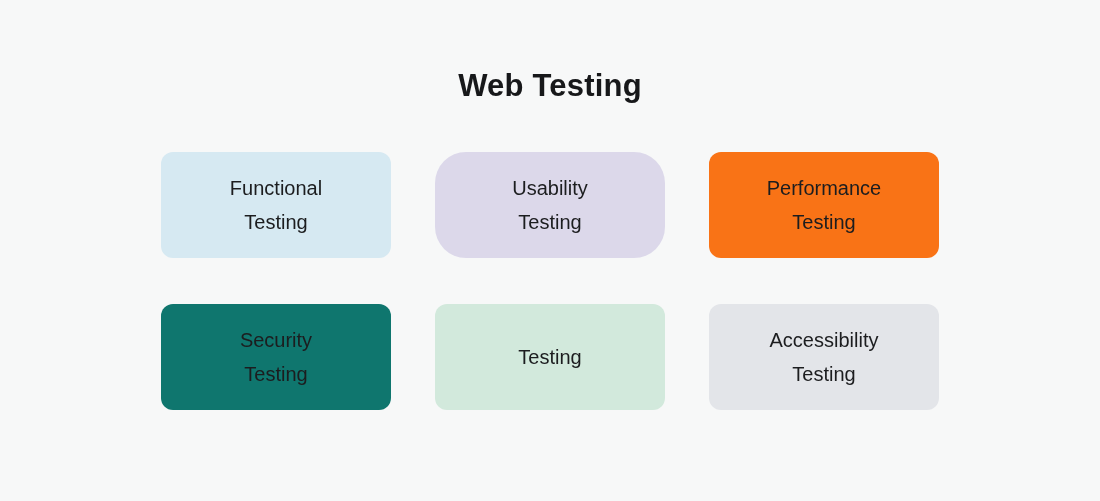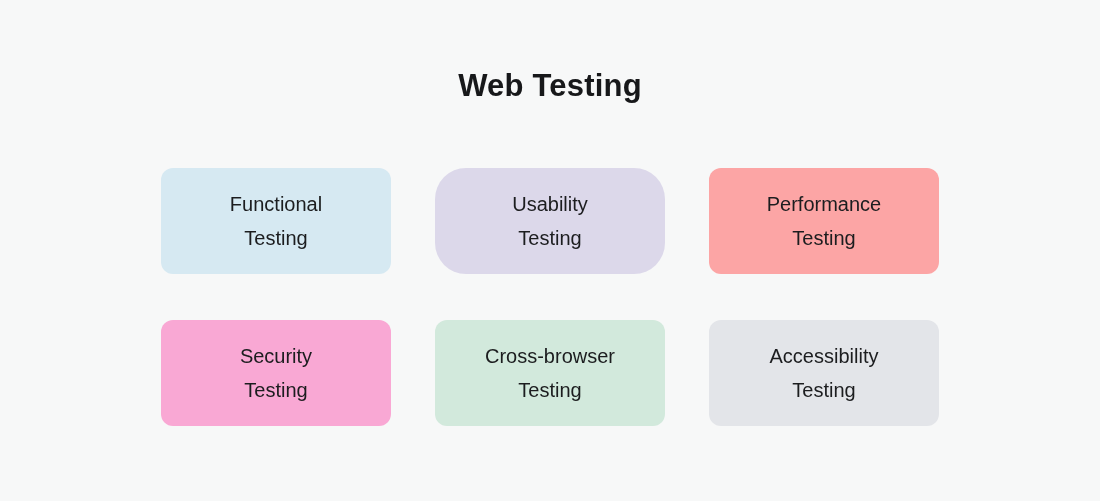--- a/index.html
+++ b/index.html
@@ -26,21 +26,21 @@
     width: 100%;
     text-align: center;
     font-size: 31px;
     font-weight: 700;
     color: #17181a;
     letter-spacing: 0.2px;
     margin: 0;
   }
   .grid {
     position: absolute;
-    top: 168px;
+    top: 152px;
     left: 50%;
     transform: translateX(-50%);
     display: grid;
     grid-template-columns: repeat(3, 230px);
     grid-auto-rows: 106px;
     column-gap: 44px;
     row-gap: 46px;
   }
   .card {
     border-radius: 12px;
@@ -70,32 +70,31 @@
     <div class="card" style="background-color: rgb(214, 233, 242);">
       <span class="line">Functional</span>
       <span class="line">Testing</span>
     </div>
 
     <div class="card" style="background-color: rgb(220, 216, 234); border-radius: 31px;">
       <span class="line">Usability</span>
       <span class="line">Testing</span>
     </div>
 
-    <div class="card" style="background-color: #fca5a5;">
+    <div class="card" style="background-color: #f97316;">
       <span class="line">Performance</span>
       <span class="line">Testing</span>
     </div>
 
-    <div class="card" style="background-color: #f9a8d4;">
+    <div class="card" style="background-color: #0f766e;">
       <span class="line">Security</span>
       <span class="line">Testing</span>
     </div>
 
     <div class="card" style="background-color: rgb(210, 233, 220);">
-      <span class="line">Cross-browser</span>
       <span class="line">Testing</span>
     </div>
 
     <div class="card" style="background-color: rgb(227, 229, 233); align-items: center;">
       <span class="line">Accessibility</span>
       <span class="line">Testing</span>
     </div>
 
   </div>
 </div>

